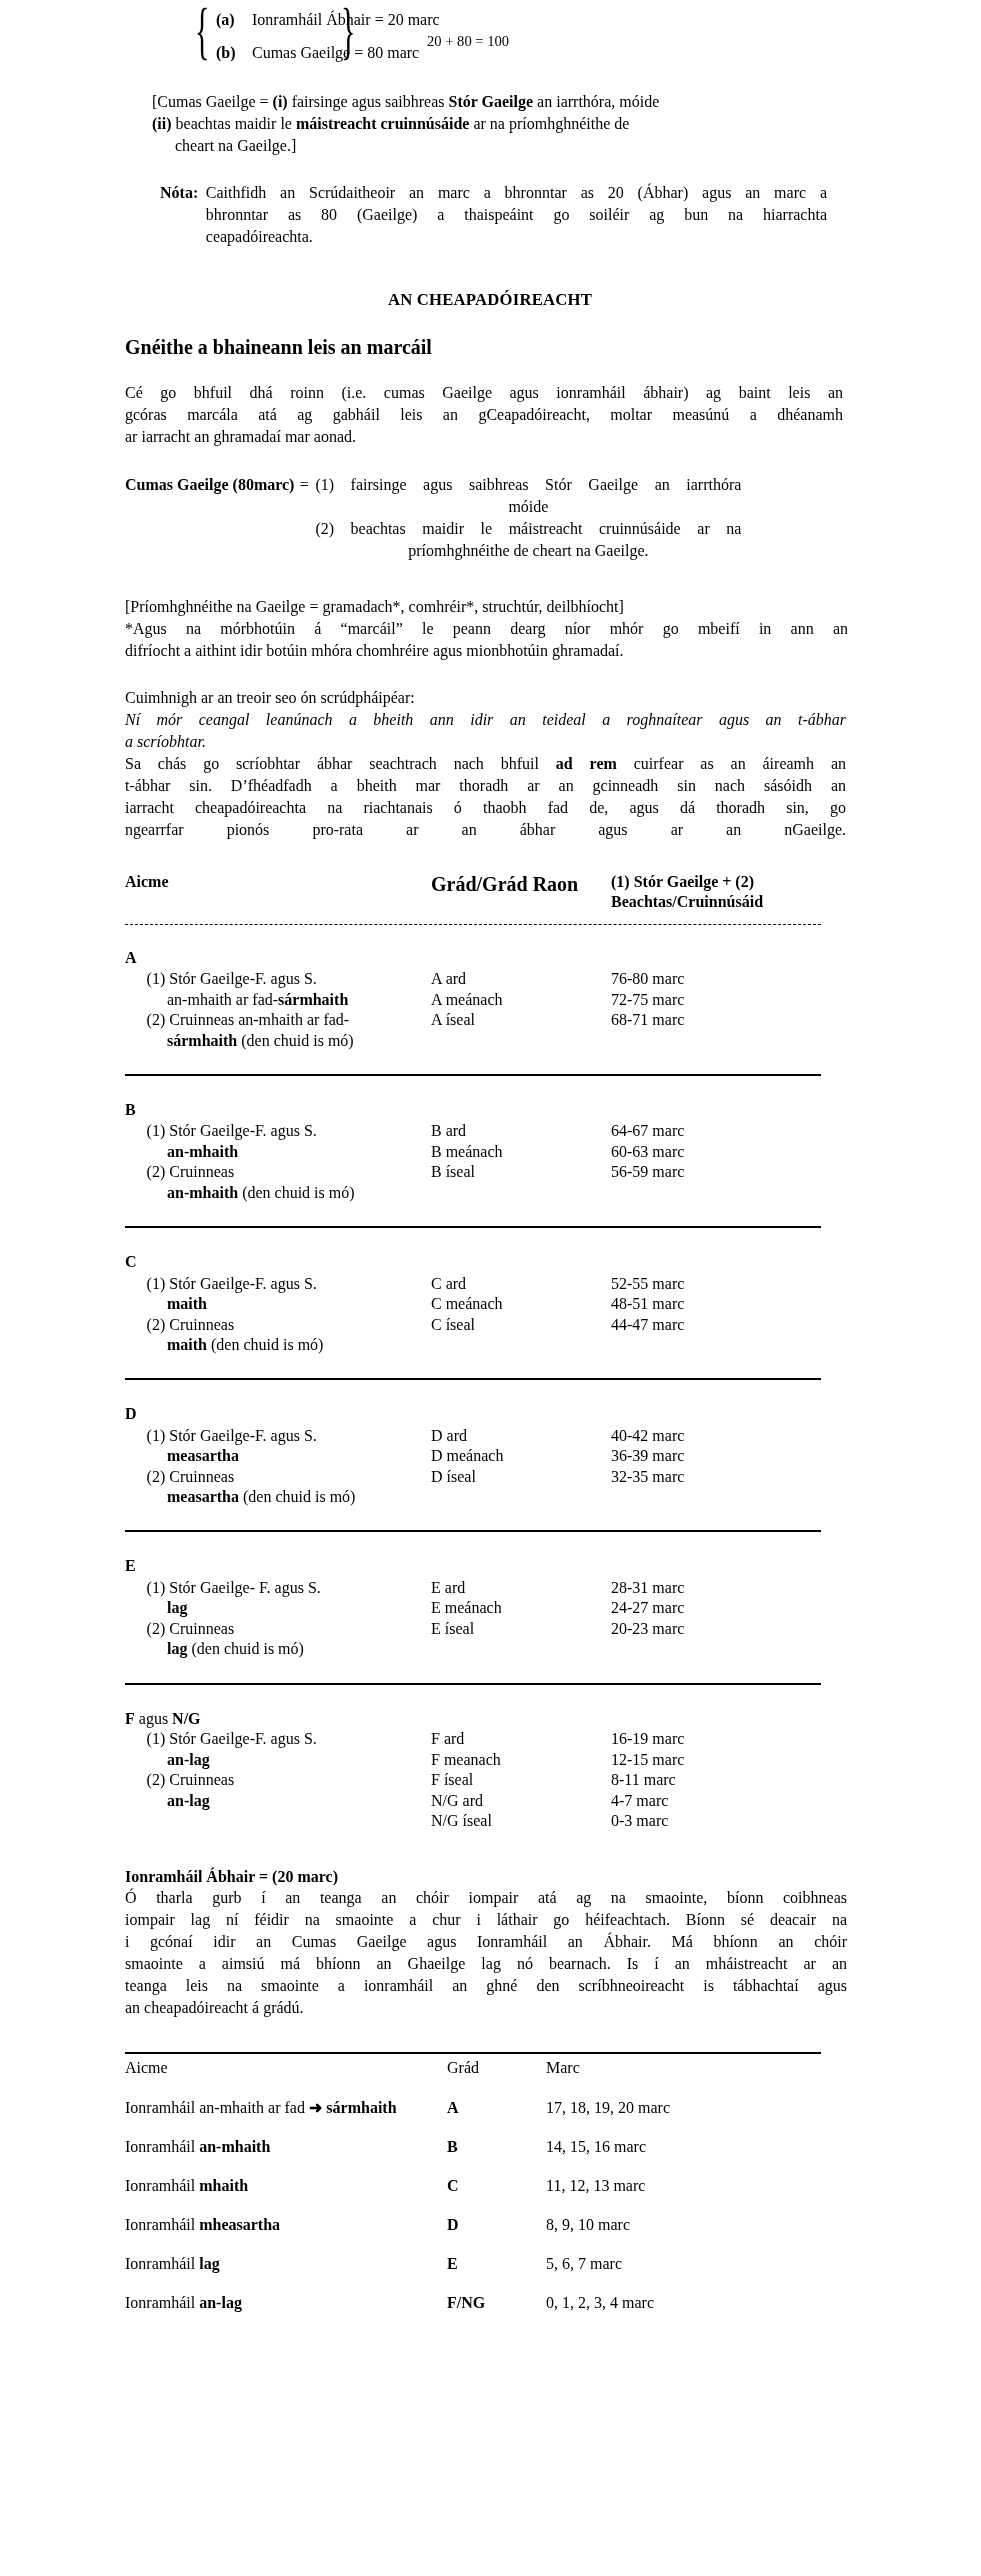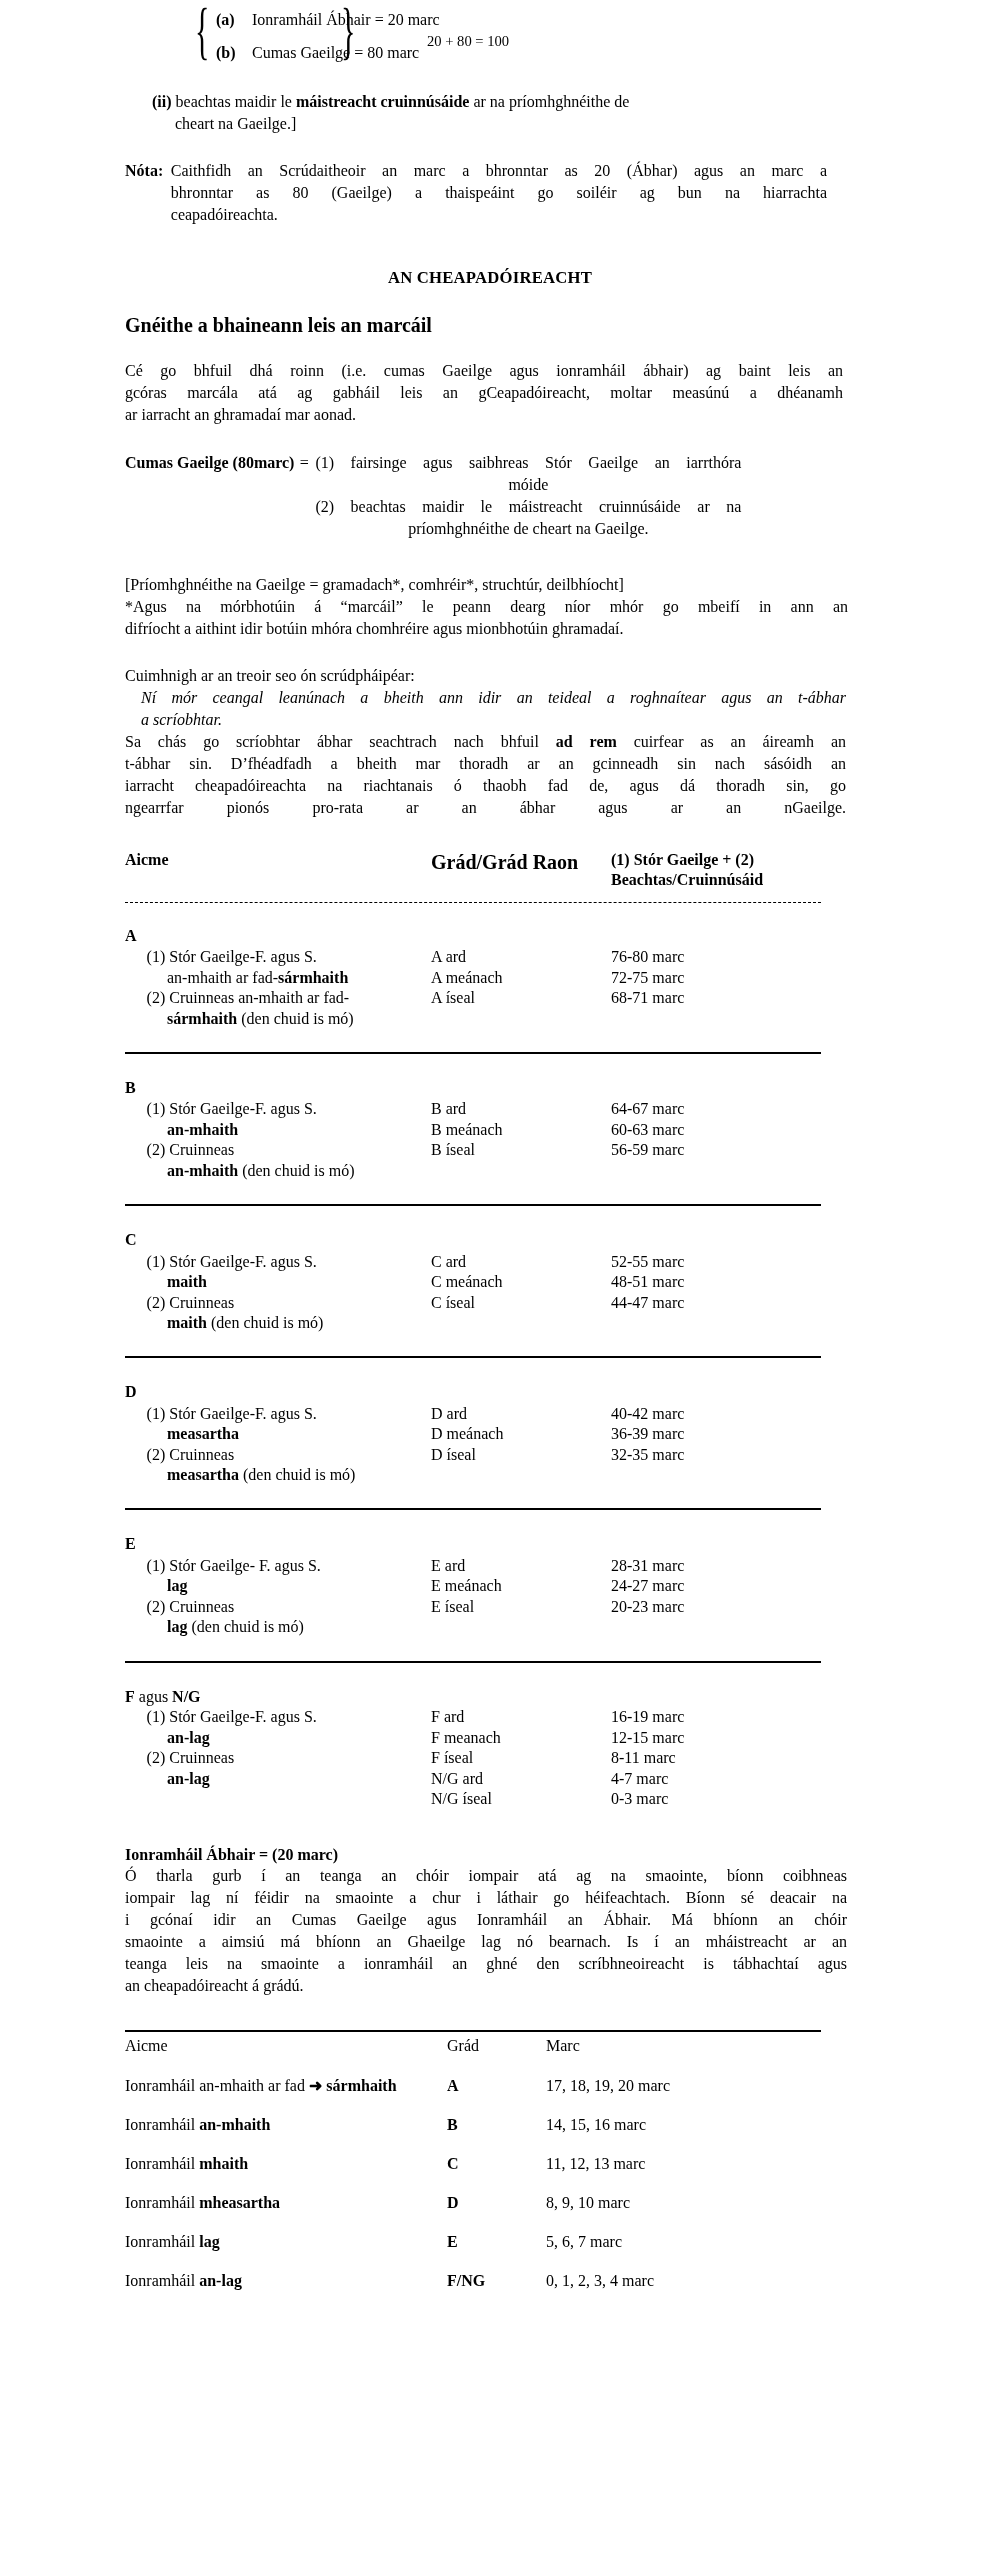--- a/index.html
+++ b/index.html
@@ -27,21 +27,21 @@
   }
 
   
   .p {
     font-size: 16px;
     line-height: 22px;
     text-align: justify;
     margin: 0;
   }
   .b { font-weight: bold; }
-  .i { font-style: italic; margin-left: 16px; }
+  .i { font-style: italic; }
 
   
   .brace-block {
     position: relative;
     height: 64px;
     margin-top: 7.6px;
   }
   .brace-item {
     position: absolute;
     font-size: 16px;
@@ -99,20 +99,21 @@
     margin-top: 25px;
     display: flex;
     width: 702px;
   }
   .nota-lbl {
     flex: 0 0 auto;
     font-weight: bold;
     font-size: 16px;
     line-height: 22px;
     padding-right: 7.6px;
+    margin-left: 35px;
   }
   .nota-body {
     flex: 1 1 auto;
     font-size: 16px;
     line-height: 22px;
     text-align: justify;
   }
   .nota-body .l1 { text-align: left; }
   .nota-body .l2 { text-align: justify; text-align-last: justify; }
 
@@ -254,20 +255,21 @@
       <div class="brace-item brace-a">
         <span class="brace-lbl">(a)</span><span>Ionramháil Ábhair = 20 marc</span>
       </div>
       <div class="brace-item brace-b">
         <span class="brace-lbl">(b)</span><span>Cumas Gaeilge = 80 marc</span>
       </div>
       <div class="brace-sum">20 + 80 = 100</div>
     </div>
 
     <div class="cumas-note">
+      <div class="ln1"><span>[Cumas Gaeilge = </span><span class="b">(i)</span><span> fairsinge agus saibhreas </span><span class="b">Stór Gaeilge</span><span> an iarrthóra, móide</span></div>
       <div class="ln2"><span class="b">(ii)</span><span> beachtas maidir le </span><span class="b">máistreacht cruinnúsáide</span><span> ar na príomhghnéithe de</span></div>
       <div class="ln3">cheart na Gaeilge.]</div>
     </div>
 
     <div class="nota">
       <div class="nota-lbl">Nóta:</div>
       <div class="nota-body">
         <div class="l2">Caithfidh an Scrúdaitheoir an marc a bhronntar as 20 (Ábhar) agus an marc a</div>
         <div class="l2">bhronntar as 80 (Gaeilge) a thaispeáint go soiléir ag bun na hiarrachta</div>
         <div class="l1">ceapadóireachta.</div>

